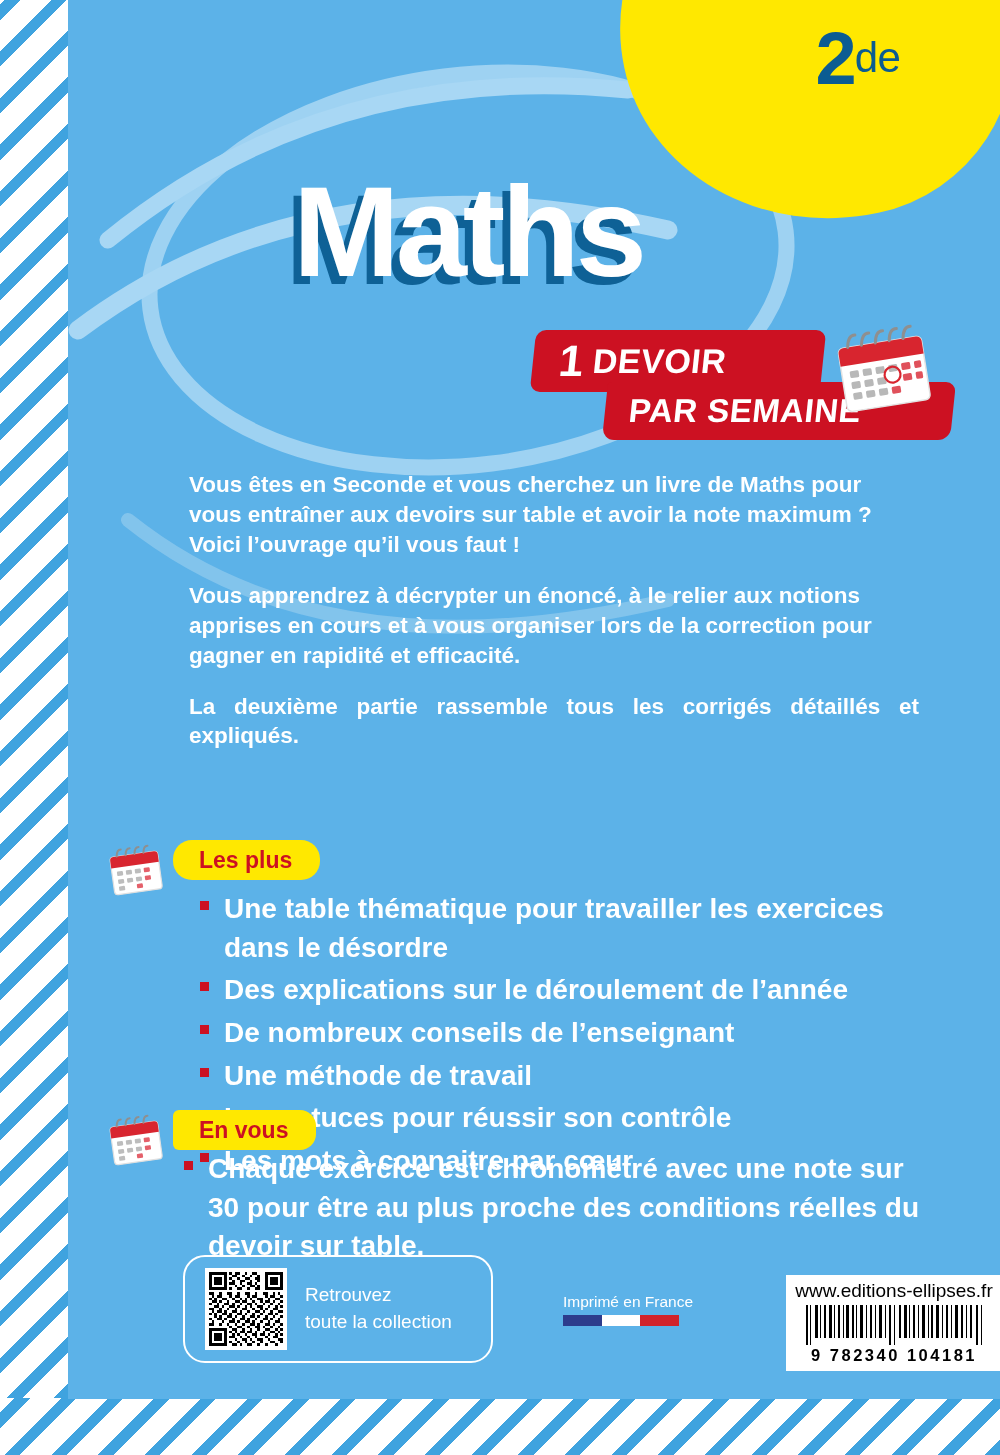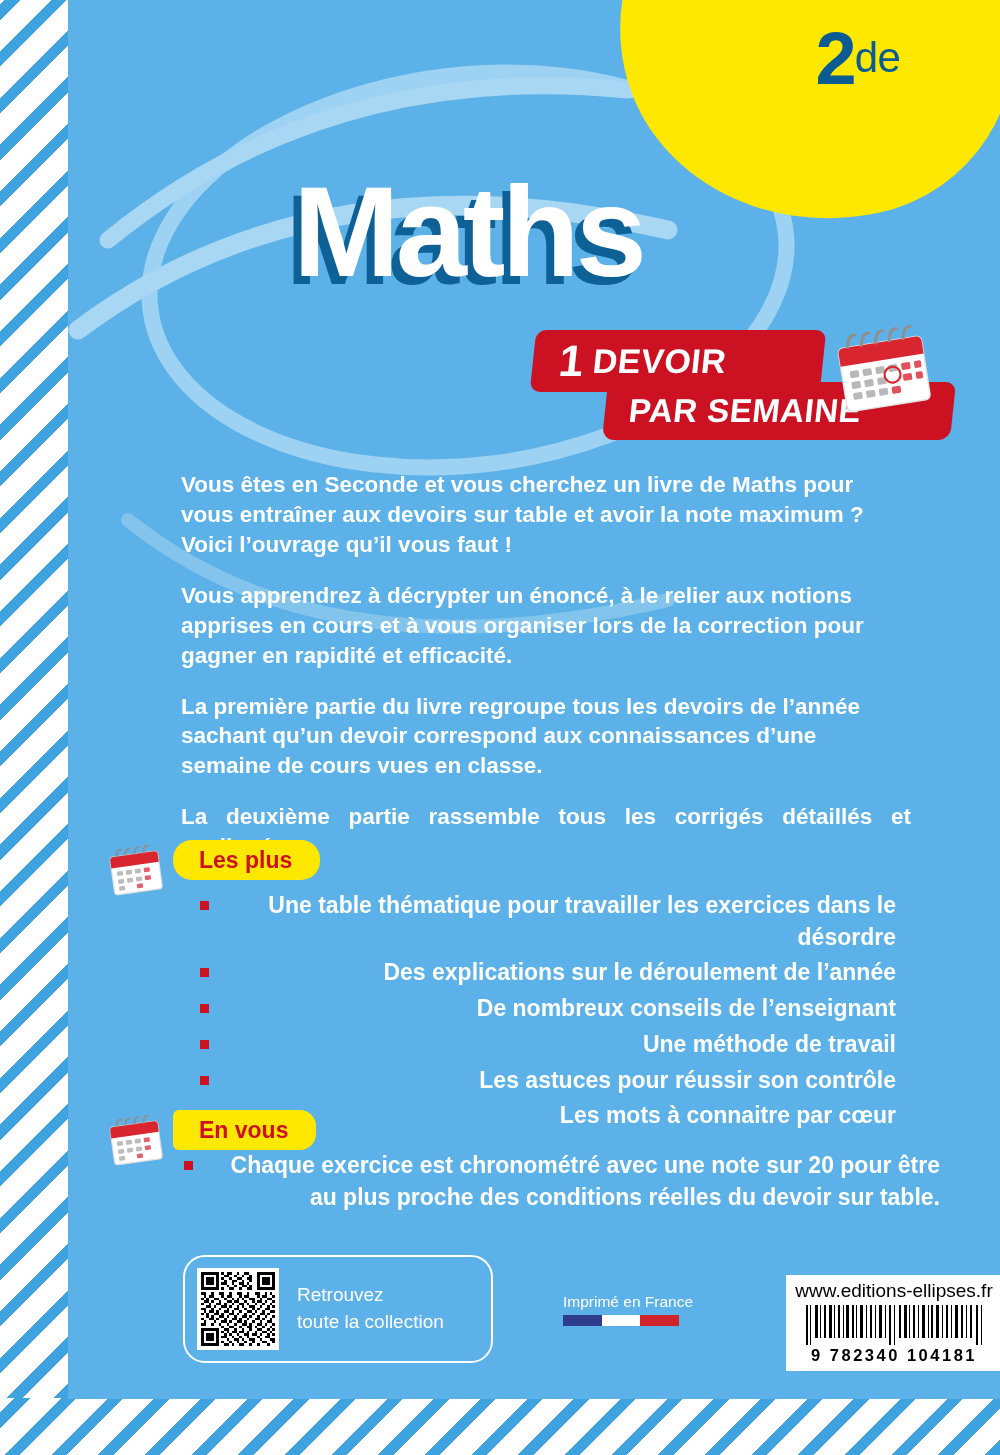--- a/index.html
+++ b/index.html
@@ -121,21 +121,21 @@
     font-size:33px;
     letter-spacing:0.5px;
   }
 
   
   .cal { position:absolute; }
 
   
   #body-copy {
     position:absolute;
-    left:113px; top:470px;
+    left:121px; top:470px;
     width:730px;
     color:#ffffff;
     font-size:22.5px;
     font-weight:bold;
     line-height:1.33;
   }
   #body-copy p { margin-bottom:21px; }
   #body-copy p.just { text-align:justify; }
 
   
@@ -150,25 +150,24 @@
     font-size:23px; font-weight:bold;
     white-space:nowrap;
   }
   #badge-plus  { left:105px; top:840px;border-radius:19px;  }
   #badge-bonus { left:105px; top:1110px; }
 
   
   .bullets {
     position:absolute;
     color:#ffffff;
-    font-size:23px;
+    font-size:28px;
     font-weight:bold;
     line-height:1.38;
     list-style:none;
-    text-align:right;
   }
   #list-plus  { left:128px; top:890px;  width:700px; }
   #list-bonus { left:112px; top:1150px; width:760px; }
   .bullets li {
     position:relative;
     padding-left:28px;
     margin-bottom:4px;
   }
   .bullets li::before {
     content:"";
@@ -179,21 +178,21 @@
   }
 
   
   #qr-box {
     position:absolute;
     left:115px; top:1255px;
     width:310px; height:108px;
     border:2px solid #ffffff;
     border-radius:22px;
     display:flex; align-items:center;
-    padding-left:12px;
+    padding-left:20px;
   }
   #qr-img { width:82px; height:82px; background:#ffffff; padding:4px; }
   #qr-text {
     margin-left:18px;
     color:#ffffff;
     font-size:19px;
     line-height:1.4;
   }
 
   #france-block {
@@ -295,21 +294,20 @@
               <path d="M64 18 q2 -12 9 -11"></path>
             <path d="M78 18 q2 -12 9 -11"></path>
           </g>
         </g>
       </svg>
     </div>
 
     <div id="body-copy">
       <p>Vous êtes en Seconde et vous cherchez un livre de Maths pour vous entraîner aux devoirs sur table et avoir la note maximum ? Voici l’ouvrage qu’il vous faut !</p>
       <p>Vous apprendrez à décrypter un énoncé, à le relier aux notions apprises en cours et à vous organiser lors de la correction pour gagner en rapidité et efficacité.</p>
-      <p>La première partie du livre regroupe tous les devoirs de l’année sachant qu’un devoir correspond aux connaissances d’une semaine de cours vues en classe.</p>
       <p class="just">La deuxième partie rassemble tous les corrigés détaillés et expliqués.</p>
     </div>
 
     <svg class="cal" style="left:37px; top:842px;" width="62" height="60" viewBox="0 0 62 60">
       <g transform="rotate(-8 31 30)">
         <rect x="7" y="12" width="48" height="38" rx="3.5" fill="#ffffff" stroke="#e0e0e0" stroke-width="1.2"></rect>
         <path d="M7 15.5 a3.5 3.5 0 0 1 3.5 -3.5 h41 a3.5 3.5 0 0 1 3.5 3.5 v7.5 h-48 z" fill="#d8252f"></path>
         <g fill="#bdbdbd">
           <rect x="12" y="27" width="6" height="4.5" rx="1"></rect>
           <rect x="21" y="27" width="6" height="4.5" rx="1"></rect>
@@ -365,21 +363,21 @@
           <path d="M14 12 q1 -7 5 -6.5"></path>
             <path d="M23 12 q1 -7 5 -6.5"></path>
           <path d="M32 12 q1 -7 5 -6.5"></path>
             <path d="M41 12 q1 -7 5 -6.5"></path>
         </g>
       </g>
     </svg>
     <div class="section-badge" id="badge-bonus">En vous</div>
 
     <ul class="bullets" id="list-bonus">
-      <li>Chaque exercice est chronométré avec une note sur 20 pour être au plus proche des conditions réelles du devoir sur table.</li>
+      <li>Chaque exercice est chronométré avec une note sur 30 pour être au plus proche des conditions réelles du devoir sur table.</li>
     </ul>
 
     <div id="qr-box">
       <svg id="qr-img" viewBox="0 0 29 29" shape-rendering="crispEdges">
         <rect width="29" height="29" fill="#ffffff"></rect>
         <g fill="#000000">
           <rect x="0" y="0" width="7" height="1"></rect>
             <rect x="0" y="6" width="7" height="1"></rect>
           <rect x="0" y="0" width="1" height="7"></rect>
             <rect x="6" y="0" width="1" height="7"></rect>

